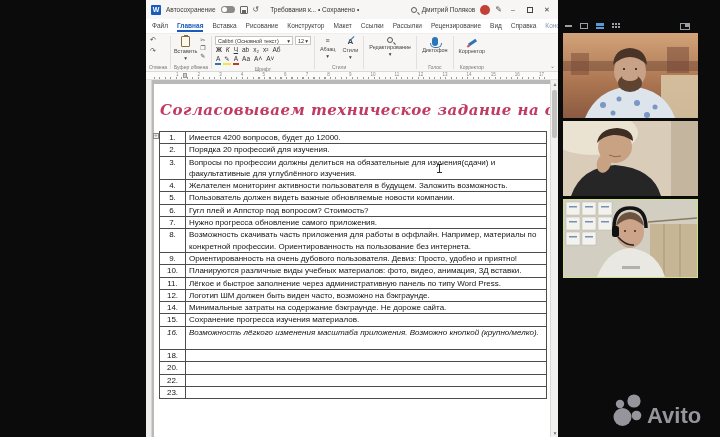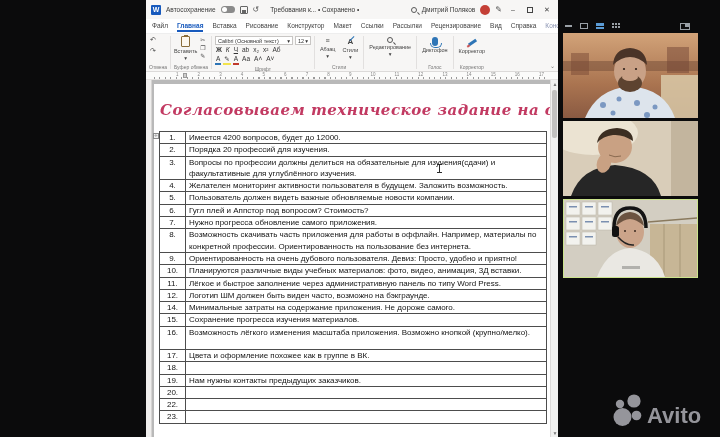--- a/index.html
+++ b/index.html
@@ -341,41 +341,33 @@
               <tr style="height: 11.6px;">
                 <td class="cell-num">11.</td>
                 <td class="cell-text">Лёгкое и быстрое заполнение через административную панель по типу Word Press.</td>
               </tr>
               <tr style="height: 11.6px;">
                 <td class="cell-num">12.</td>
                 <td class="cell-text">Логотип ШМ должен быть виден часто, возможно на бэкграунде.</td>
               </tr>
               <tr style="height: 11.6px;">
                 <td class="cell-num">14.</td>
-                <td class="cell-text">Минимальные затраты на содержание приложения. Не дороже самого.</td>
+                <td class="cell-text">Минимальные затраты на содержание бэкграунде. Не дороже сайта.</td>
               </tr>
               <tr style="height: 11.6px; margin-left: 28px;">
                 <td class="cell-num">15.</td>
                 <td class="cell-text">Сохранение прогресса изучения материалов.</td>
               </tr>
-              <tr style="height: 23.2px;">
+              <tr style="height: 23.2px; font-style: italic;">
                 <td class="cell-num">16.</td>
                 <td class="cell-text">Возможность лёгкого изменения масштаба приложения. Возможно кнопкой (крупно/мелко).</td>
               </tr>
               <tr style="height: 11.6px;">
-                <td class="cell-num">17.</td>
-                <td class="cell-text">Цвета и оформление похожее как в группе в ВК.</td>
-              </tr>
-              <tr style="height: 11.6px;">
                 <td class="cell-num">18.</td>
                 <td class="cell-text"></td>
-              </tr>
-              <tr style="height: 11.6px;">
-                <td class="cell-num">19.</td>
-                <td class="cell-text">Нам нужны контакты предыдущих заказчиков.</td>
               </tr>
               <tr style="height: 11.6px;">
                 <td class="cell-num">20.</td>
                 <td class="cell-text"></td>
               </tr>
               <tr style="height: 11.6px;">
                 <td class="cell-num">22.</td>
                 <td class="cell-text"></td>
               </tr>
               <tr style="height: 11.6px;">

